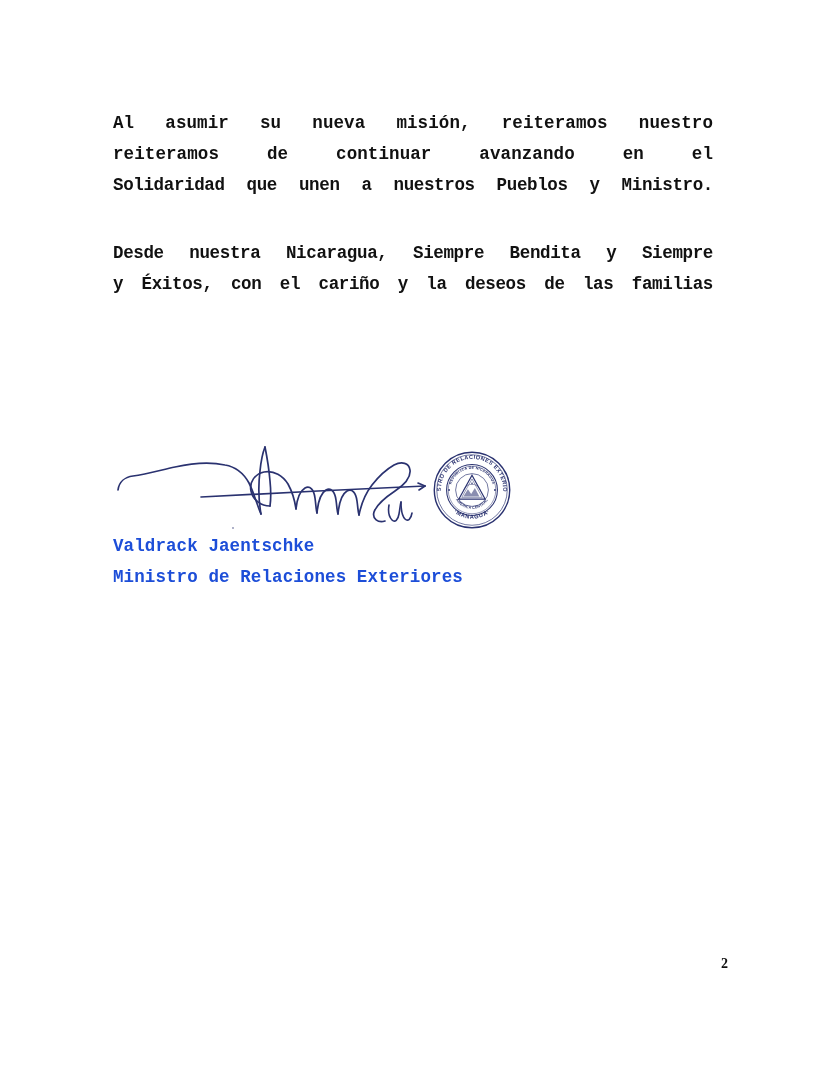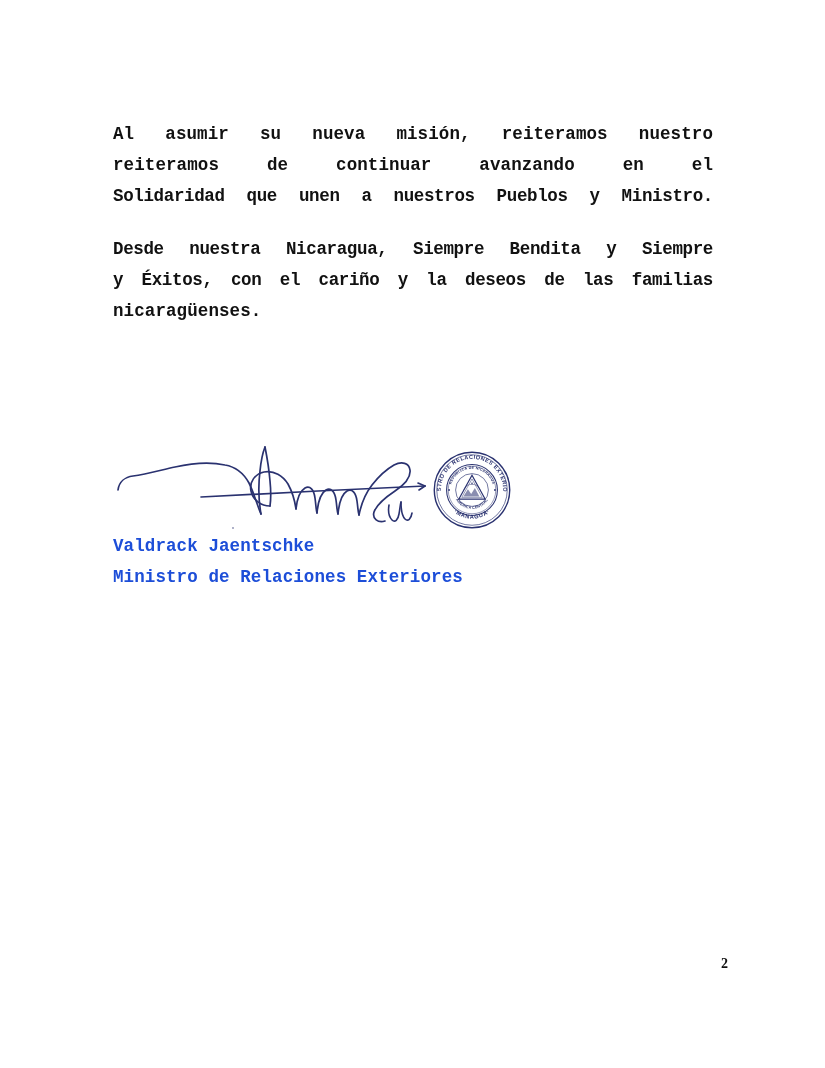--- a/index.html
+++ b/index.html
@@ -16,38 +16,38 @@
     background: #ffffff;
     overflow: hidden;
     font-family: "Liberation Mono", "DejaVu Sans Mono", monospace;
     color: #111111;
   }
 
   
   .letter-body {
     position: absolute;
     left: 113px;
-    top: 119px;
+    top: 108px;
     width: 600px;
   }
 
   .para {
     margin: 0;
     font-size: 17.5px;
     line-height: 31px;
     font-weight: 700;
     color: #111111;
     text-align: justify;
     text-justify: inter-word;
     letter-spacing: 0.1px;
     -webkit-font-smoothing: none;
   }
 
   .para + .para {
-    margin-top: 22px;
+    margin-top: 37px;
   }
 
   
   .para .line {
     display: block;
     text-align: justify;
     text-align-last: justify;
     white-space: nowrap;
   }
   .para .line.ragged {
@@ -122,21 +122,20 @@
 
     <p class="para">
       <span class="line">Al asumir su nueva misión, reiteramos nuestro</span>
       <span class="line">reiteramos de continuar avanzando en el</span>
       <span class="line tight">Solidaridad que unen a nuestros Pueblos y Ministro.</span>
     </p>
 
     <p class="para">
       <span class="line tight">Desde nuestra Nicaragua, Siempre Bendita y Siempre</span>
       <span class="line tight">y Éxitos, con el cariño y la deseos de las familias</span>
-      <span class="line ragged">nicaragüenses.</span>
     </p>
 
   </div>
 
   <div class="signature-area">
     <svg class="signature-mark" width="420" height="95" viewBox="0 0 420 95" fill="none" xmlns="http://www.w3.org/2000/svg">
       <g stroke="#2a3270" stroke-linecap="round" stroke-linejoin="round" fill="none">
 
         <path d="M5 47 C6 39 12 34 20 33 C34 31 48 27 62 24 C80 20 98 19 112 22
                  C124 24 131 31 136 40 C141 50 144 62 148 71" stroke-width="1.7"></path>

